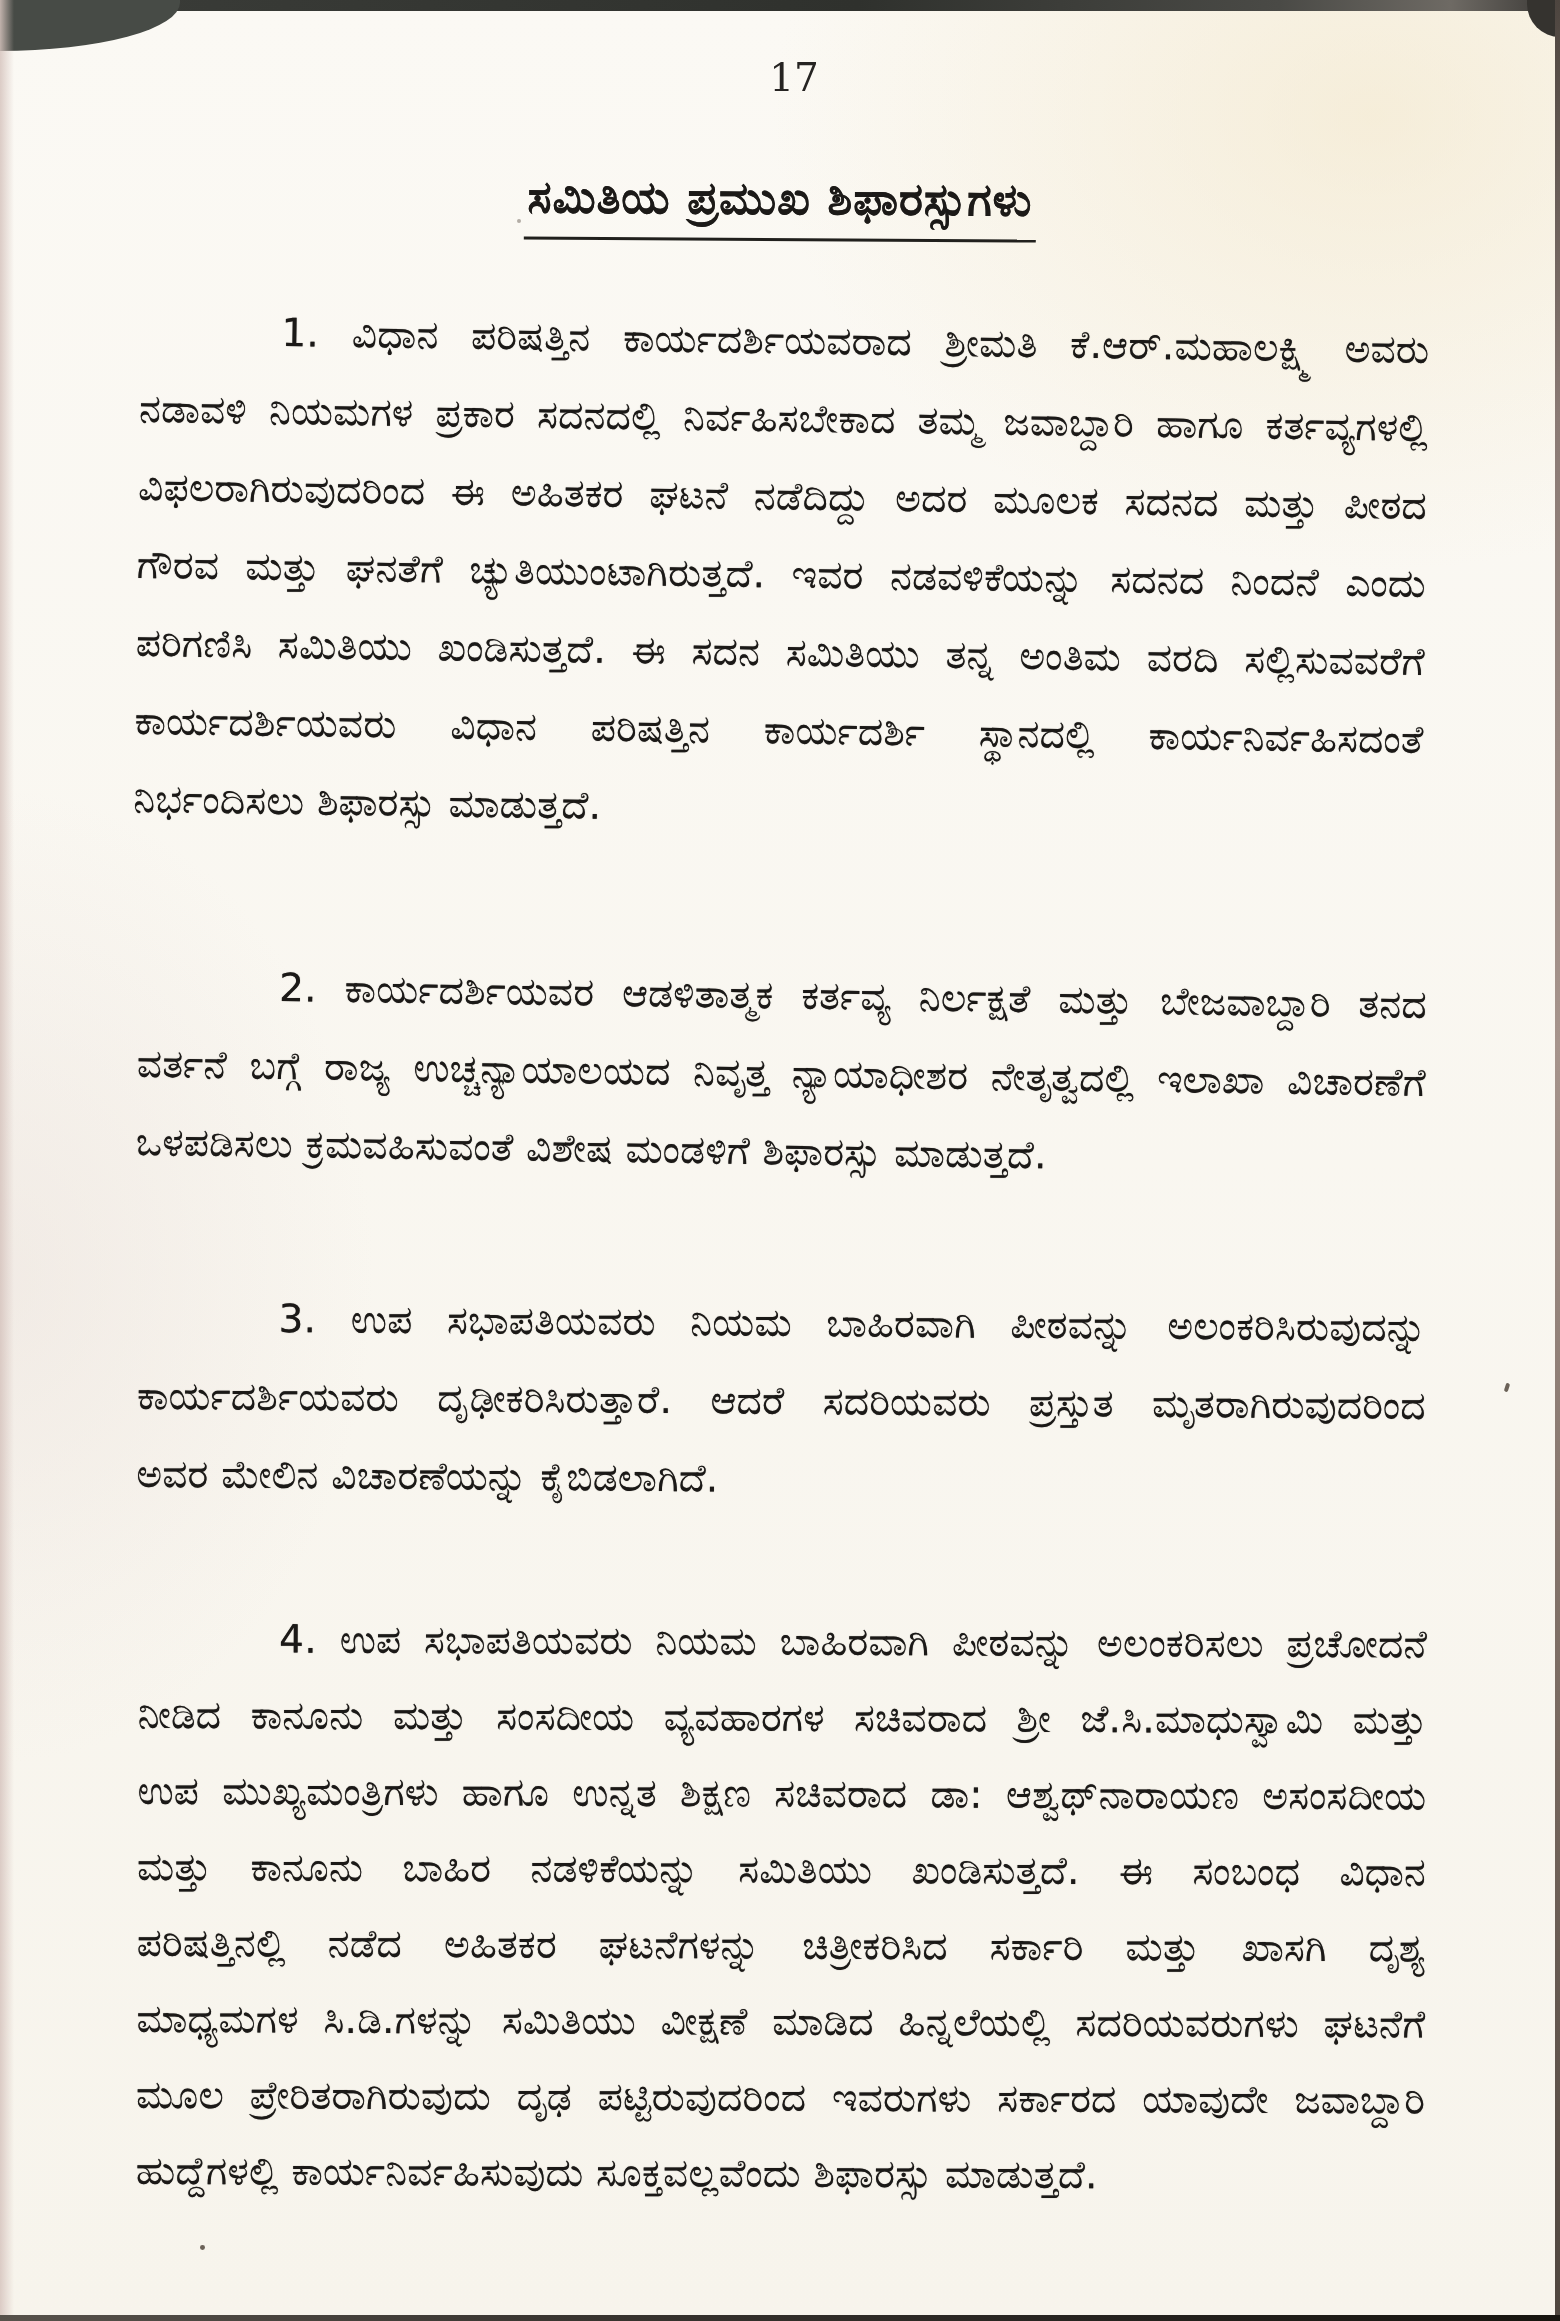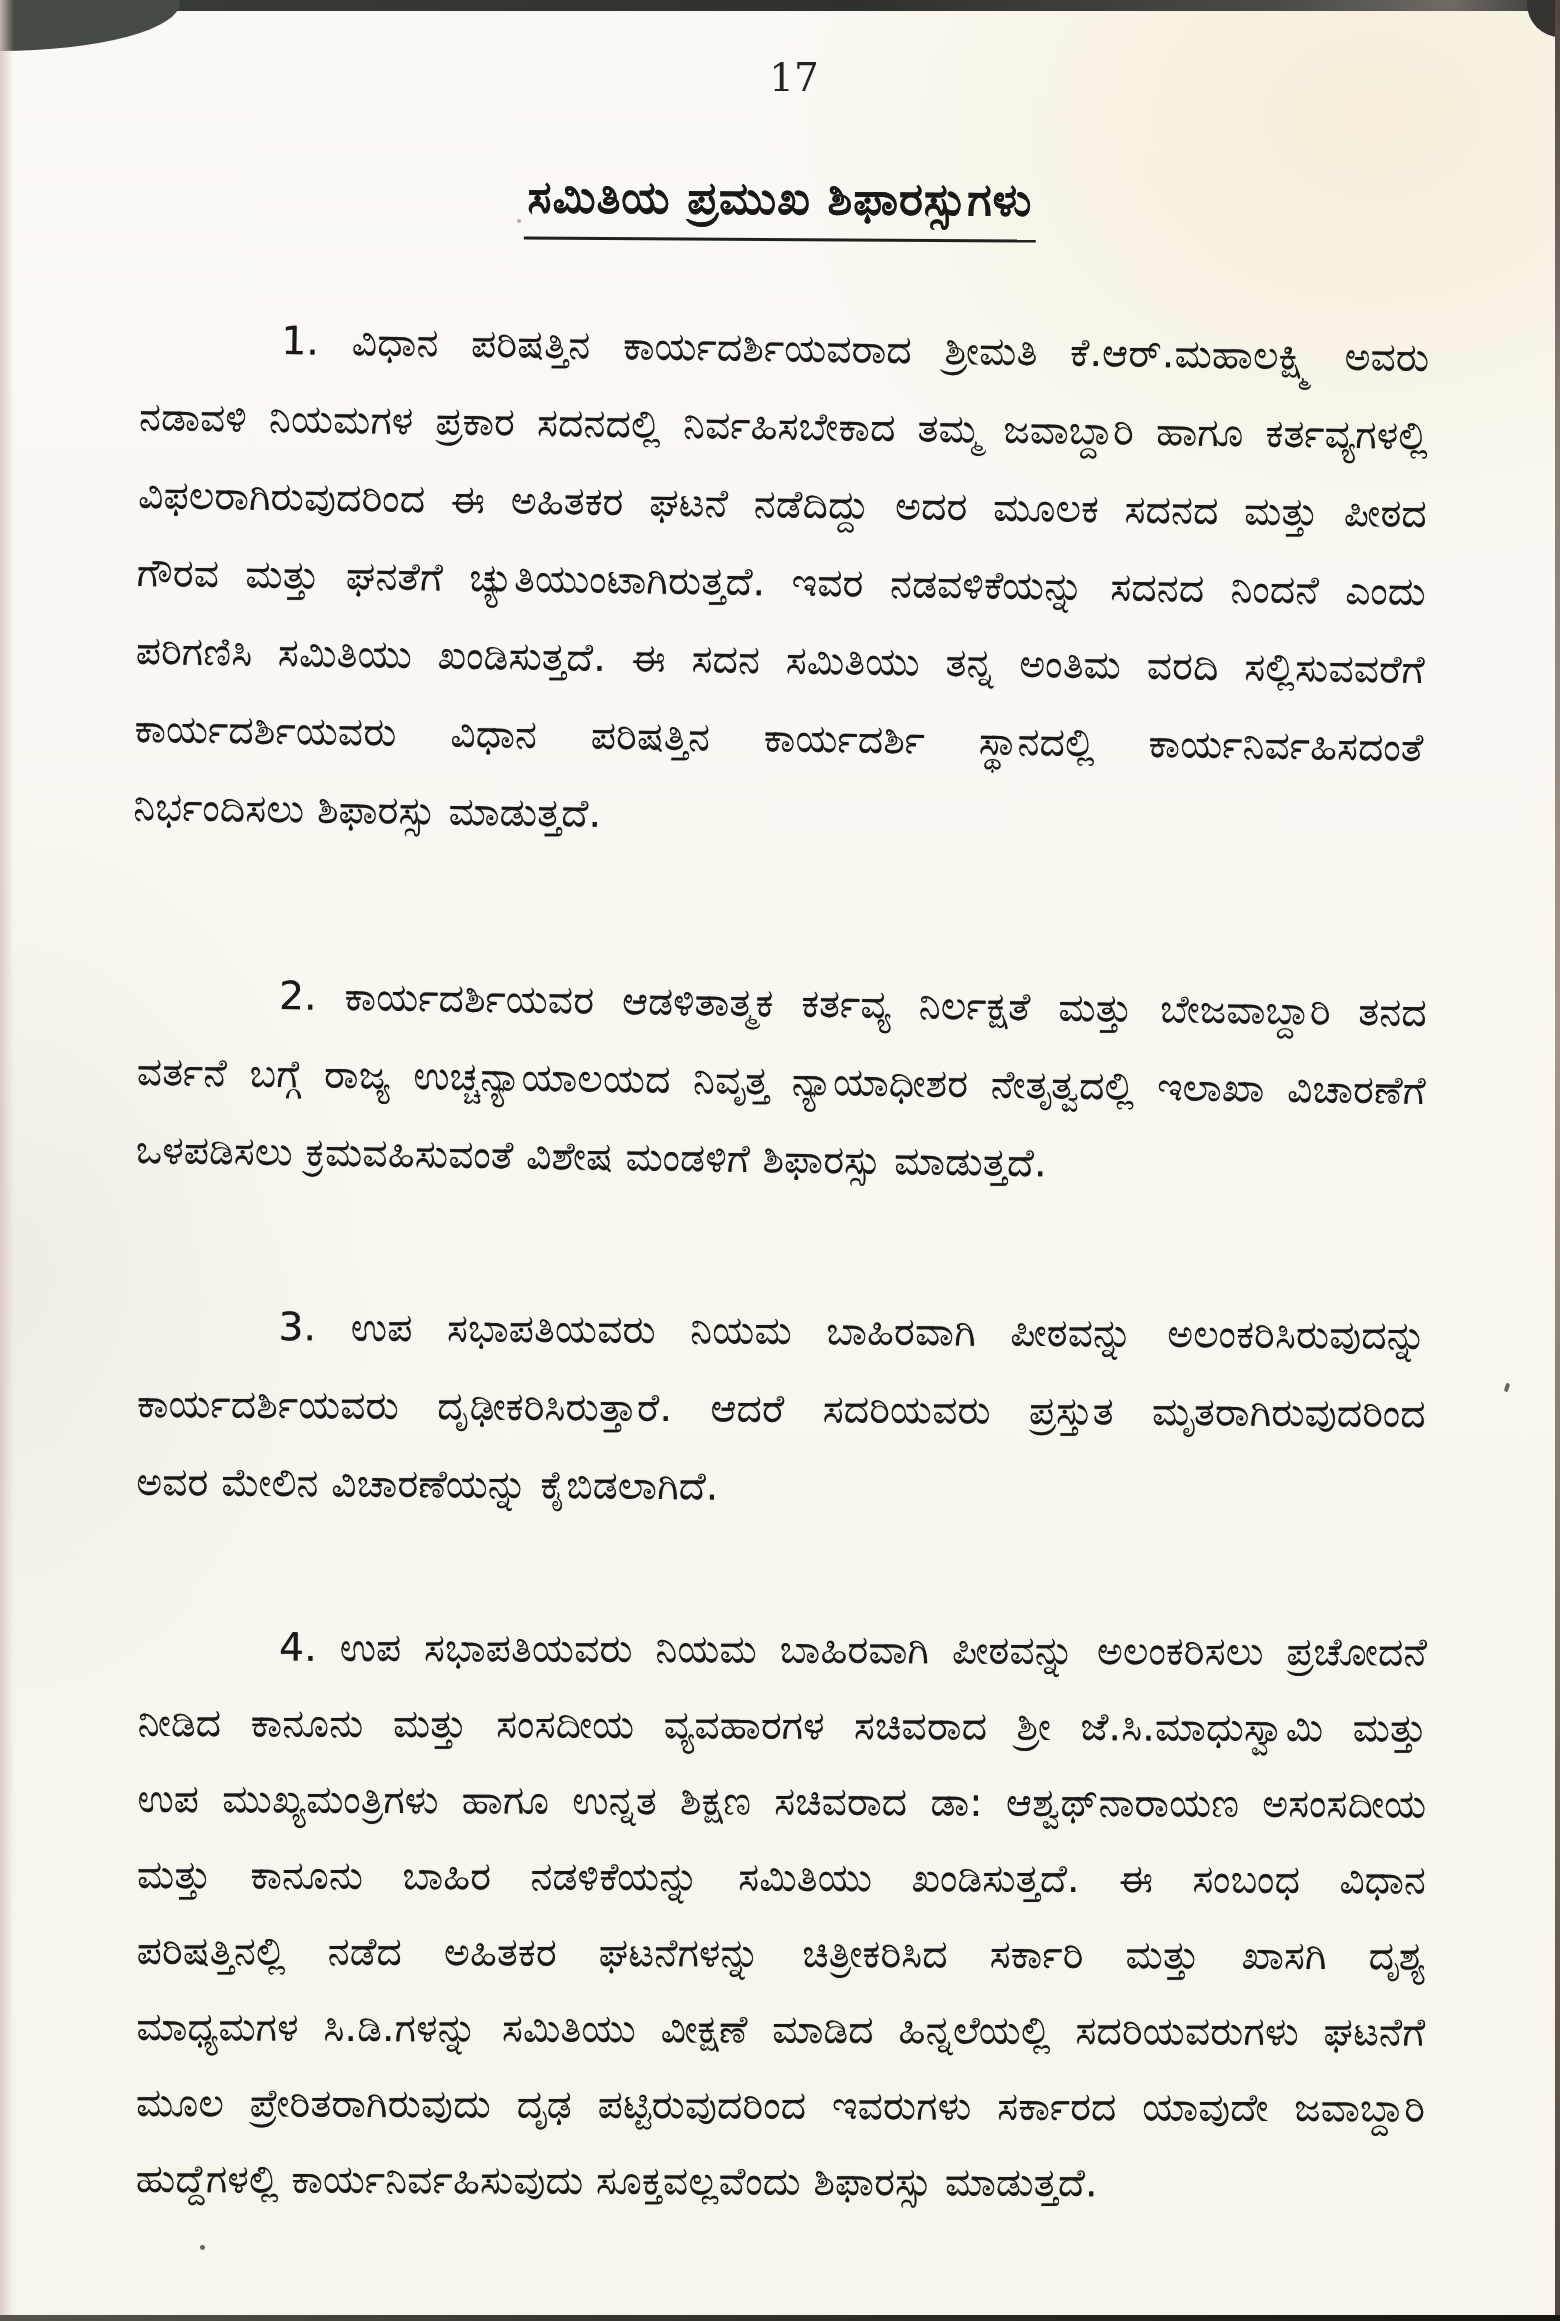--- a/index.html
+++ b/index.html
@@ -74,21 +74,21 @@
     font-weight: 700;
     letter-spacing: 1px;
     padding: 0 3.9px 11.7px 3.9px;
     border-bottom: 3.9px solid #21201d;
     text-shadow: 0 0 0.6px rgba(25,23,20,0.8);
   }
 
   
   .text-block {
     position: absolute;
-    top: 300px;
+    top: 292px;
     left: 137px;
     width: 1289px;
   }
   .para { transform-origin: 0 50%; }
   .para-1 { transform: rotate(0.85deg); }
   .para-2 { transform: rotate(0.85deg); margin-top: 109px; }
   .para-3 { transform: rotate(0.45deg); margin-top: 98px; }
   .para-4 { transform: rotate(0.25deg); margin-top: 88px; }
 
   .line {

